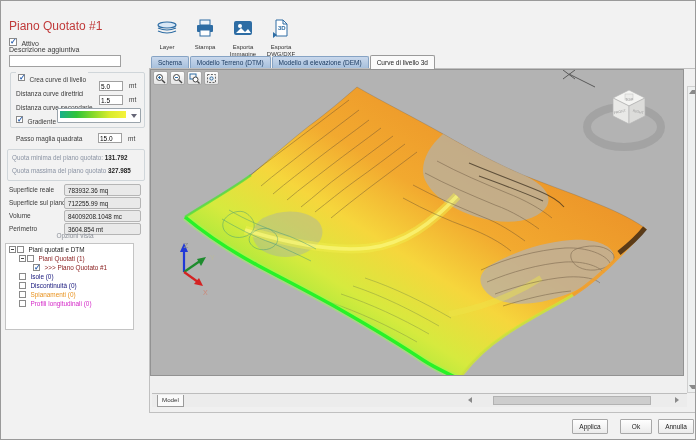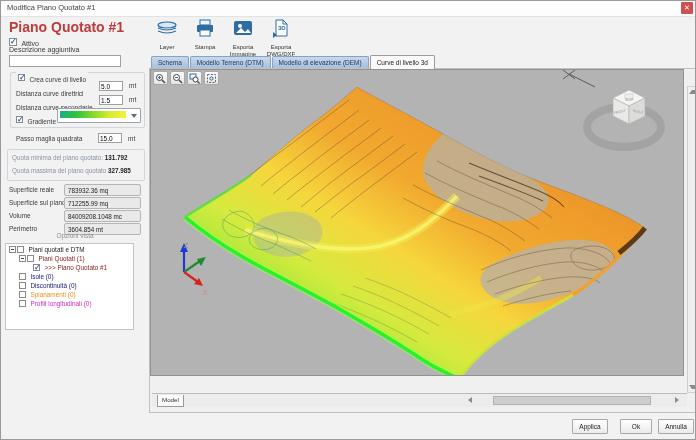--- a/index.html
+++ b/index.html
@@ -4,21 +4,21 @@
 <style>
   html,body{margin:0;padding:0;background:#d8d8d8;font-family:"Liberation Sans",sans-serif;}
   #dialog{position:relative;width:696px;height:440px;background:#f2f2f2;border:1px solid #9a9a9a;box-sizing:border-box;overflow:hidden;}
   .abs{position:absolute;}
   
   #titlebar{left:0;top:0;width:100%;height:15px;background:#fdfdfd;border-bottom:1px solid #e3e3e3;}
   #title-text{left:6px;top:2px;font-size:7.5px;color:#444;}
   #close-btn{right:2px;top:1px;width:12px;height:12px;background:#cf5050;color:#fff;font-size:7px;line-height:12px;text-align:center;border-radius:1px;cursor:pointer;}
   
   #left-panel{left:0;top:15px;width:148px;height:425px;}
-  #heading{left:8px;top:3px;font-size:14px;font-weight:bold;color:#c03a3a;}
+  #heading{left:8px;top:3px;font-size:12px;font-weight:normal;color:#c03a3a;}
   .cb{display:inline-block;width:8px;height:8px;background:#fff;border:1px solid #8a8a8a;box-sizing:border-box;vertical-align:middle;position:relative;}
   .cb .tick{position:absolute;left:0px;top:-2px;font-size:8px;color:#2b5fad;font-weight:bold;font-style:normal;}
   .cb7{width:7px;height:7px;}
   .lbl{font-size:7px;color:#3a3a3a;}
   #attivo-row{left:8px;top:16px;}
   #descr-label{left:8px;top:30px;}
   #descr-input{left:8px;top:39px;width:112px;height:12px;border:1px solid #a0a0a0;background:#fff;font-size:7px;box-sizing:border-box;padding:0 2px;}
   #group-crea{left:9px;top:56px;width:133px;height:54px;border:1px solid #d0d6da;border-radius:2px;}
   #group-legend{left:5px;top:-5px;background:#f2f2f2;padding:0 2px;}
   .frow-label{font-size:6.5px;color:#3a3a3a;}
@@ -67,24 +67,20 @@
   .btn{position:absolute;top:418px;height:15px;background:linear-gradient(#fefefe,#ebebeb);border:1px solid #a8a8a8;border-radius:1px;font-size:6.5px;color:#222;text-align:center;line-height:14px;cursor:pointer;box-sizing:border-box;}
   #btn-applica{left:571px;width:36px;}
   #btn-ok{left:619px;width:32px;}
   #btn-annulla{left:657px;width:36px;}
 </style>
 </head>
 <body>
 
 <div id="dialog">
 
-  <div id="titlebar" class="abs">
-    <div id="title-text" class="abs">Modifica Piano Quotato #1</div>
-    <div id="close-btn" class="abs"><span>✕</span></div>
-  </div>
 
   <div id="left-panel" class="abs">
     <div id="heading" class="abs">Piano Quotato #1</div>
 
     <div id="attivo-row" class="abs">
       <span class="cb"><i class="tick">✓</i></span>
       <span class="lbl">Attivo</span>
     </div>
 
     <div id="descr-label" class="abs lbl">Descrizione aggiuntiva</div>

